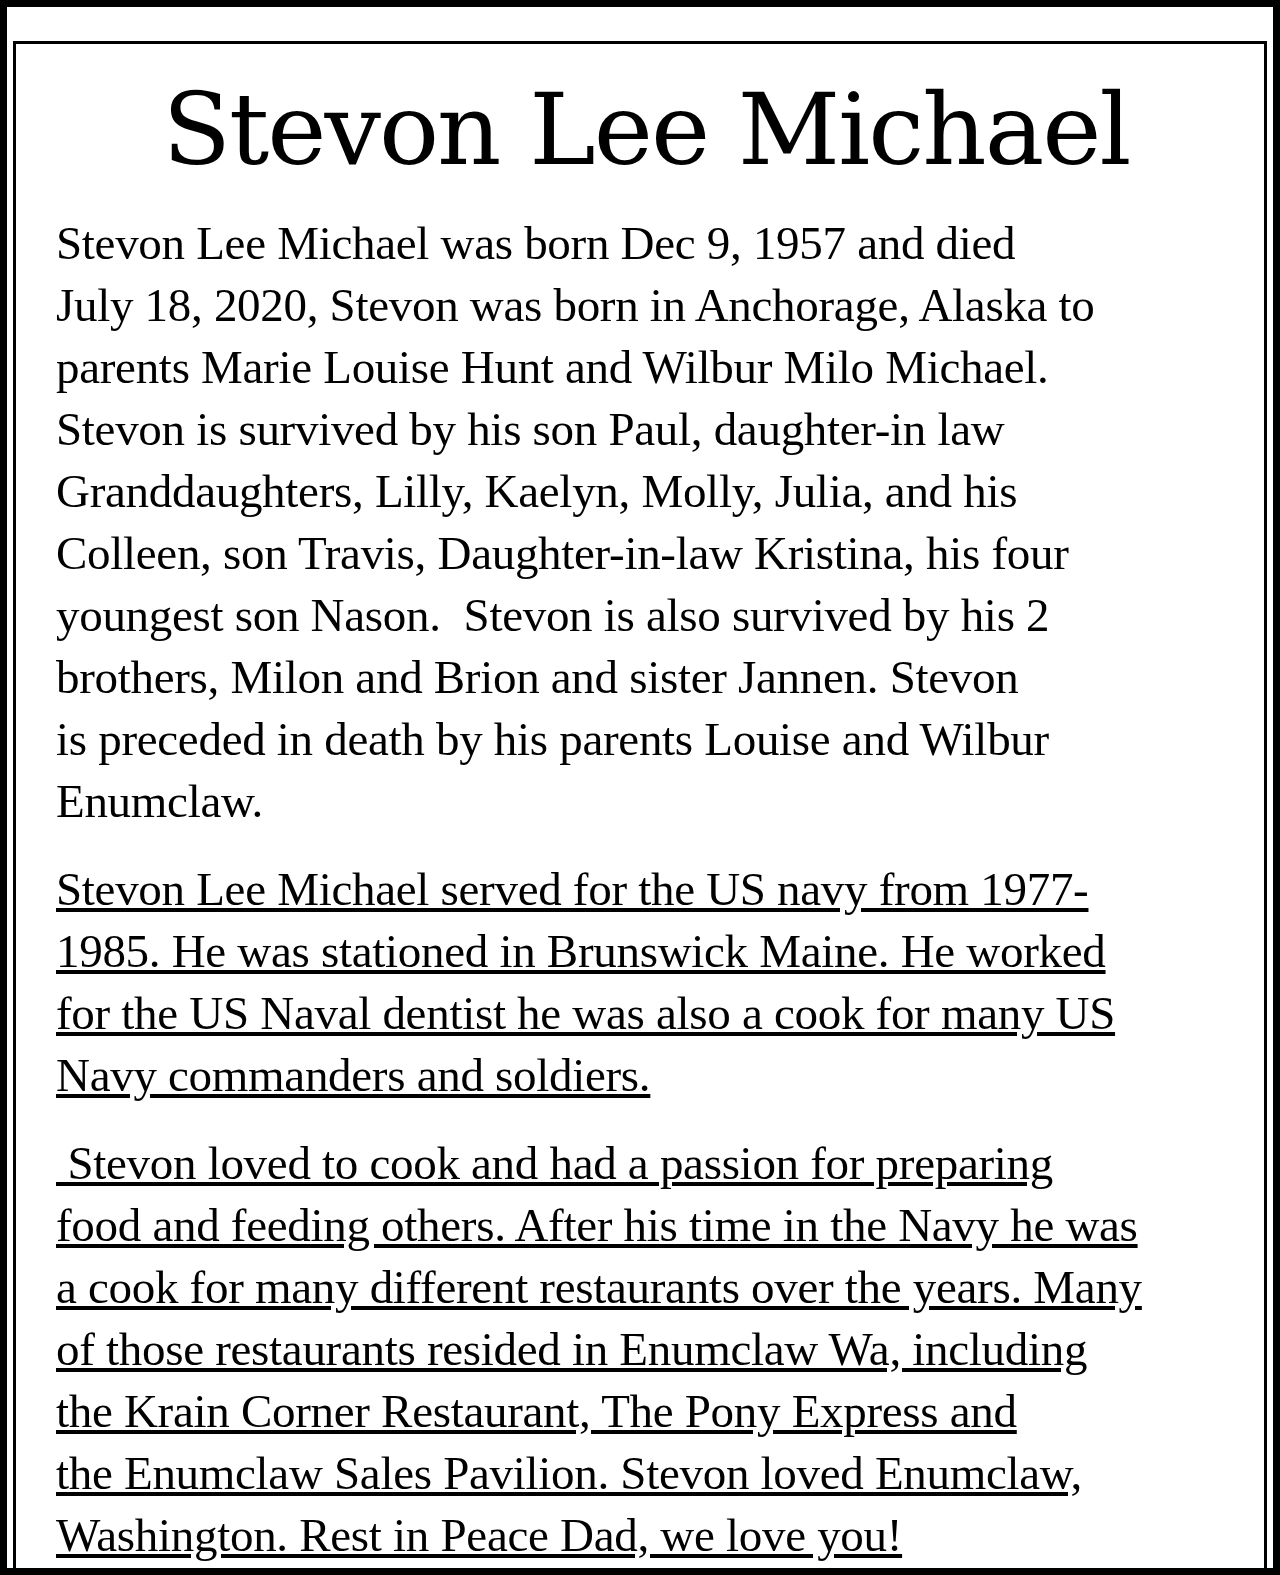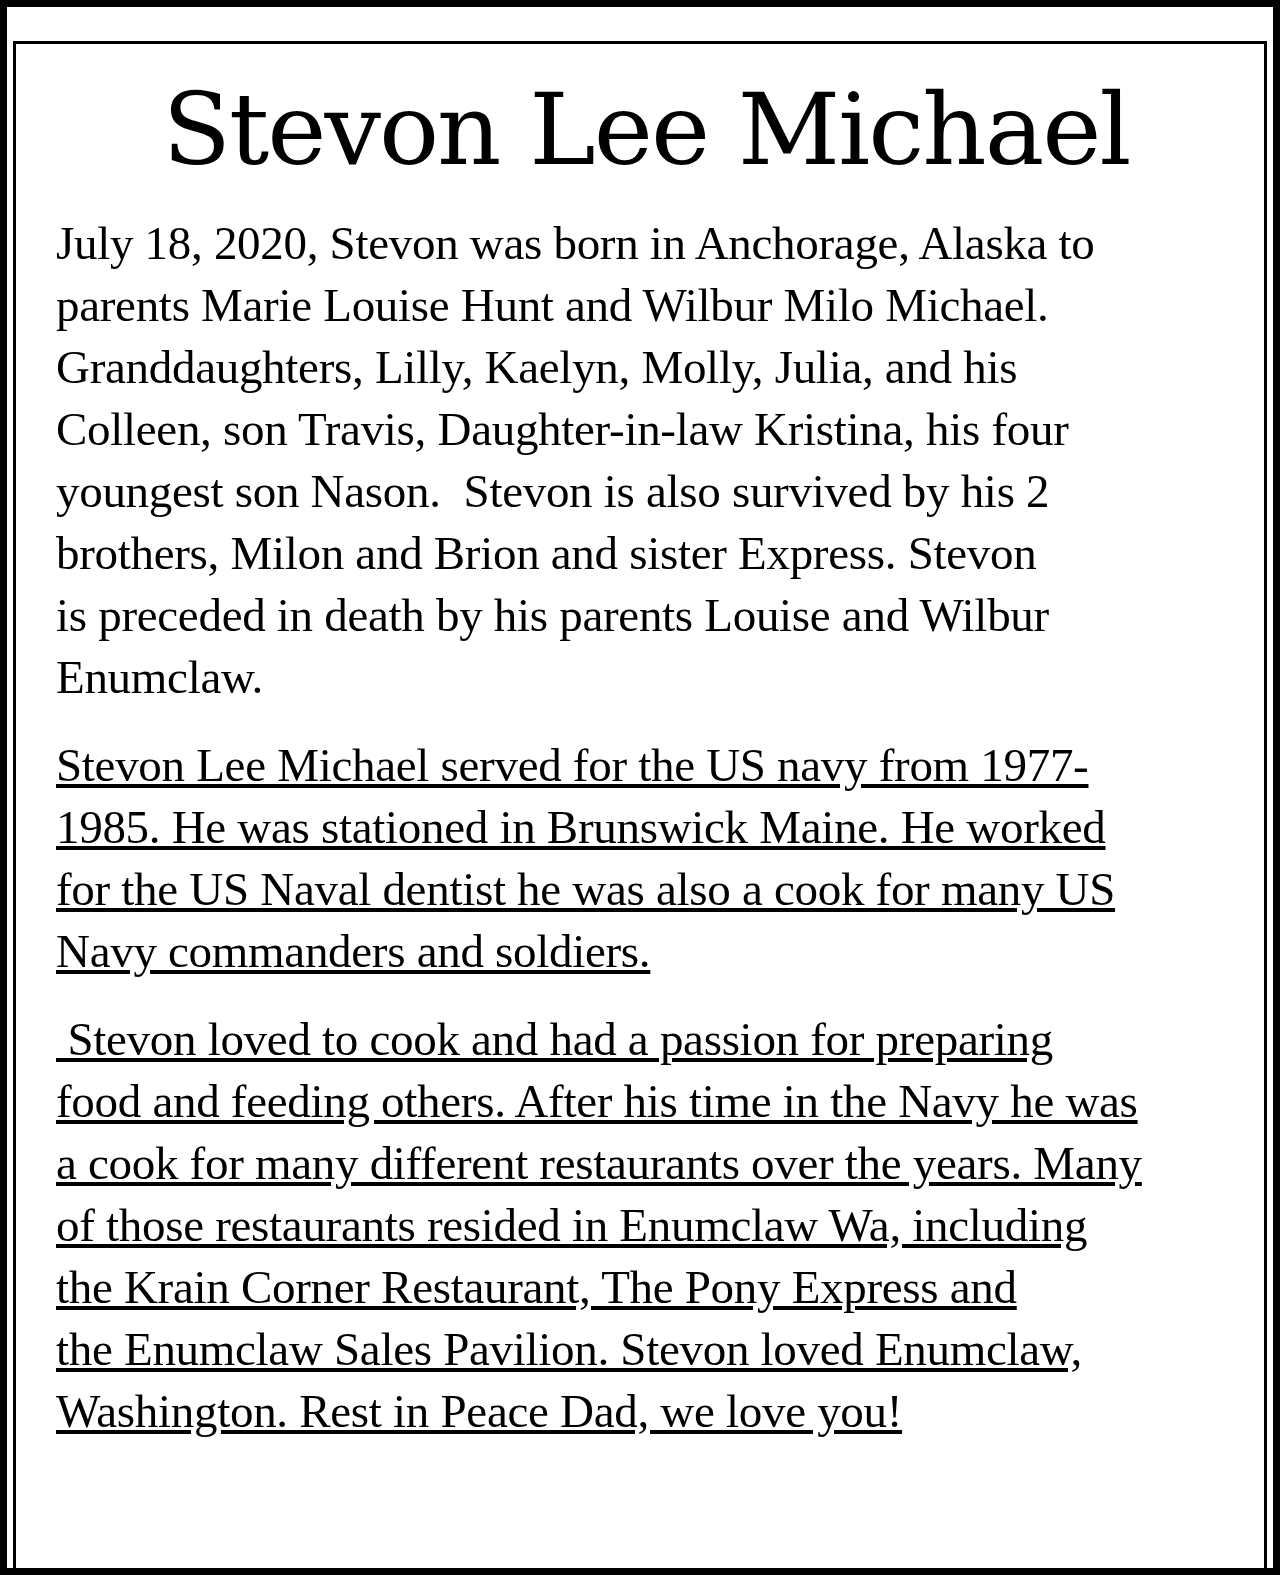--- a/index.html
+++ b/index.html
@@ -51,26 +51,28 @@
 <body>
 
 <div class="page">
   <div class="frame">
 
     <h1 class="title">Stevon Lee Michael</h1>
 
     <div class="body-text">
 
       <div class="paragraph">
+        <div class="line">Stevon Lee Michael was born Dec 9, 1957 and died</div>
         <div class="line">July 18, 2020, Stevon was born in Anchorage, Alaska to</div>
         <div class="line">parents Marie Louise Hunt and Wilbur Milo Michael.</div>
+        <div class="line">Stevon is survived by his son Paul, daughter-in law</div>
         <div class="line">Granddaughters, Lilly, Kaelyn, Molly, Julia, and his</div>
         <div class="line">Colleen, son Travis, Daughter-in-law Kristina, his four</div>
         <div class="line">youngest son Nason.  Stevon is also survived by his 2</div>
-        <div class="line">brothers, Milon and Brion and sister Express. Stevon</div>
+        <div class="line">brothers, Milon and Brion and sister Jannen. Stevon</div>
         <div class="line">is preceded in death by his parents Louise and Wilbur</div>
         <div class="line">Enumclaw.</div>
       </div>
 
       <div class="paragraph">
         <div class="line">Stevon Lee Michael served for the US navy from 1977-</div>
         <div class="line">1985. He was stationed in Brunswick Maine. He worked</div>
         <div class="line">for the US Naval dentist he was also a cook for many US</div>
         <div class="line">Navy commanders and soldiers.</div>
       </div>

